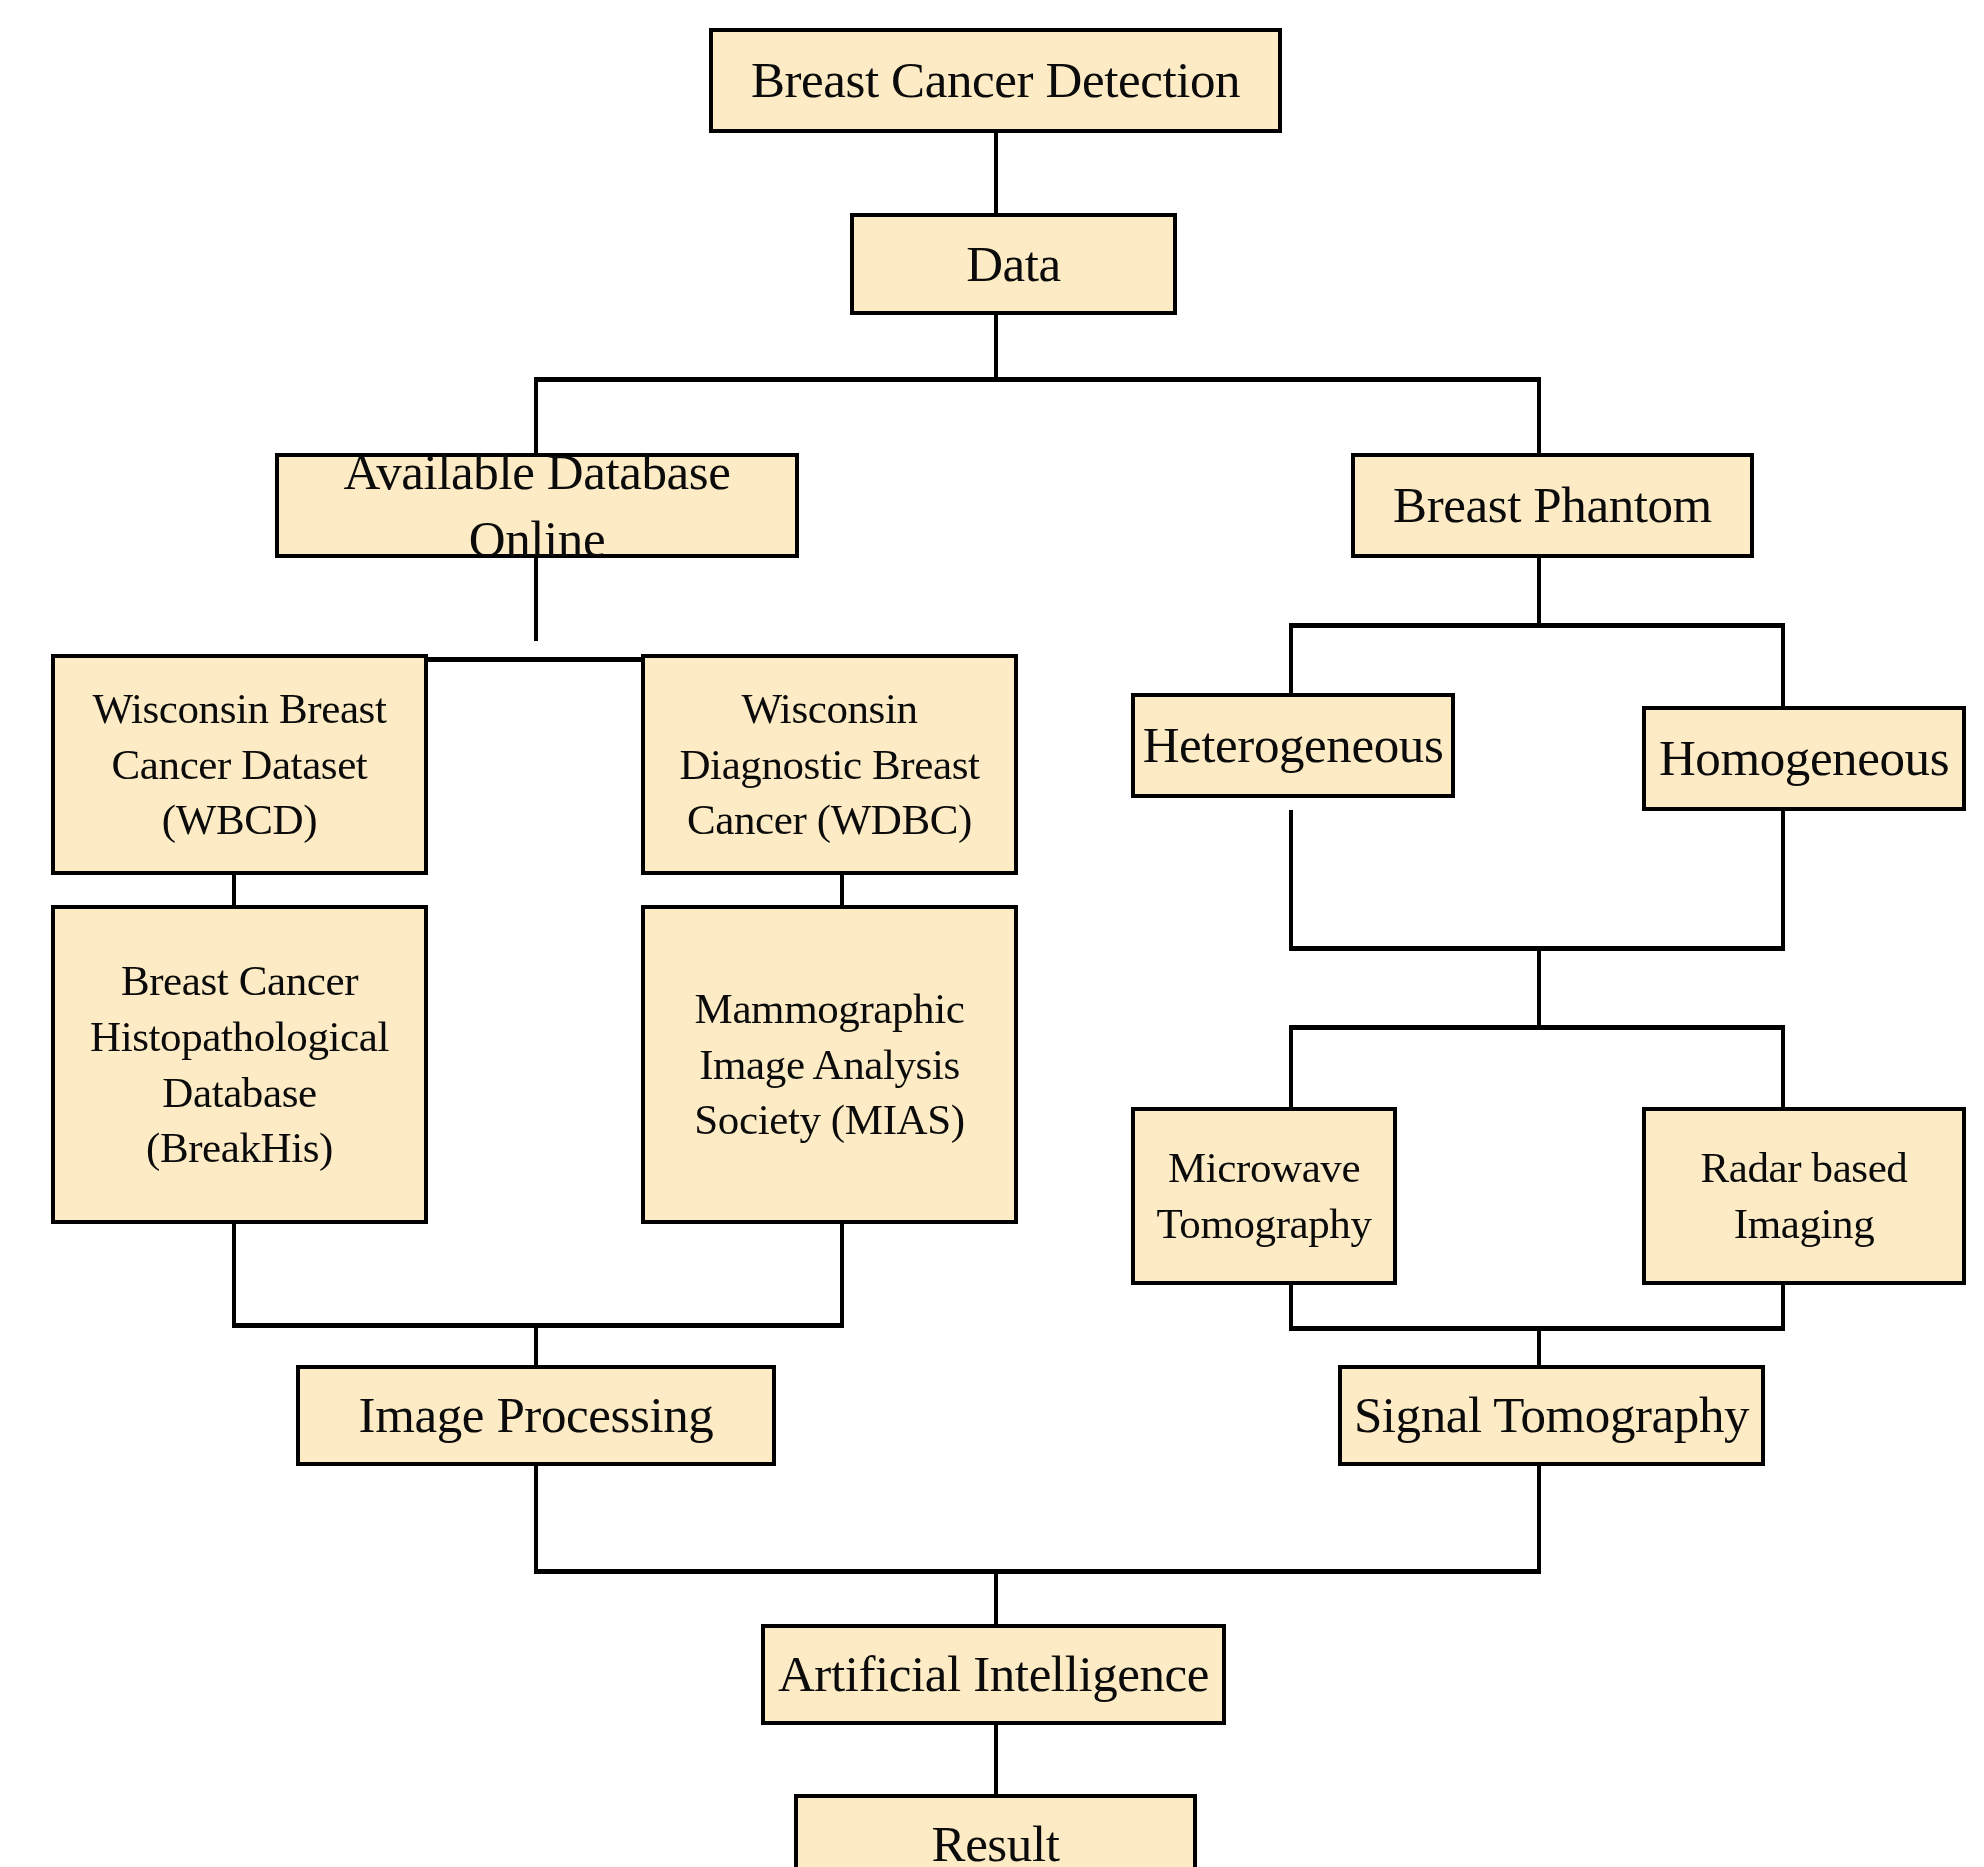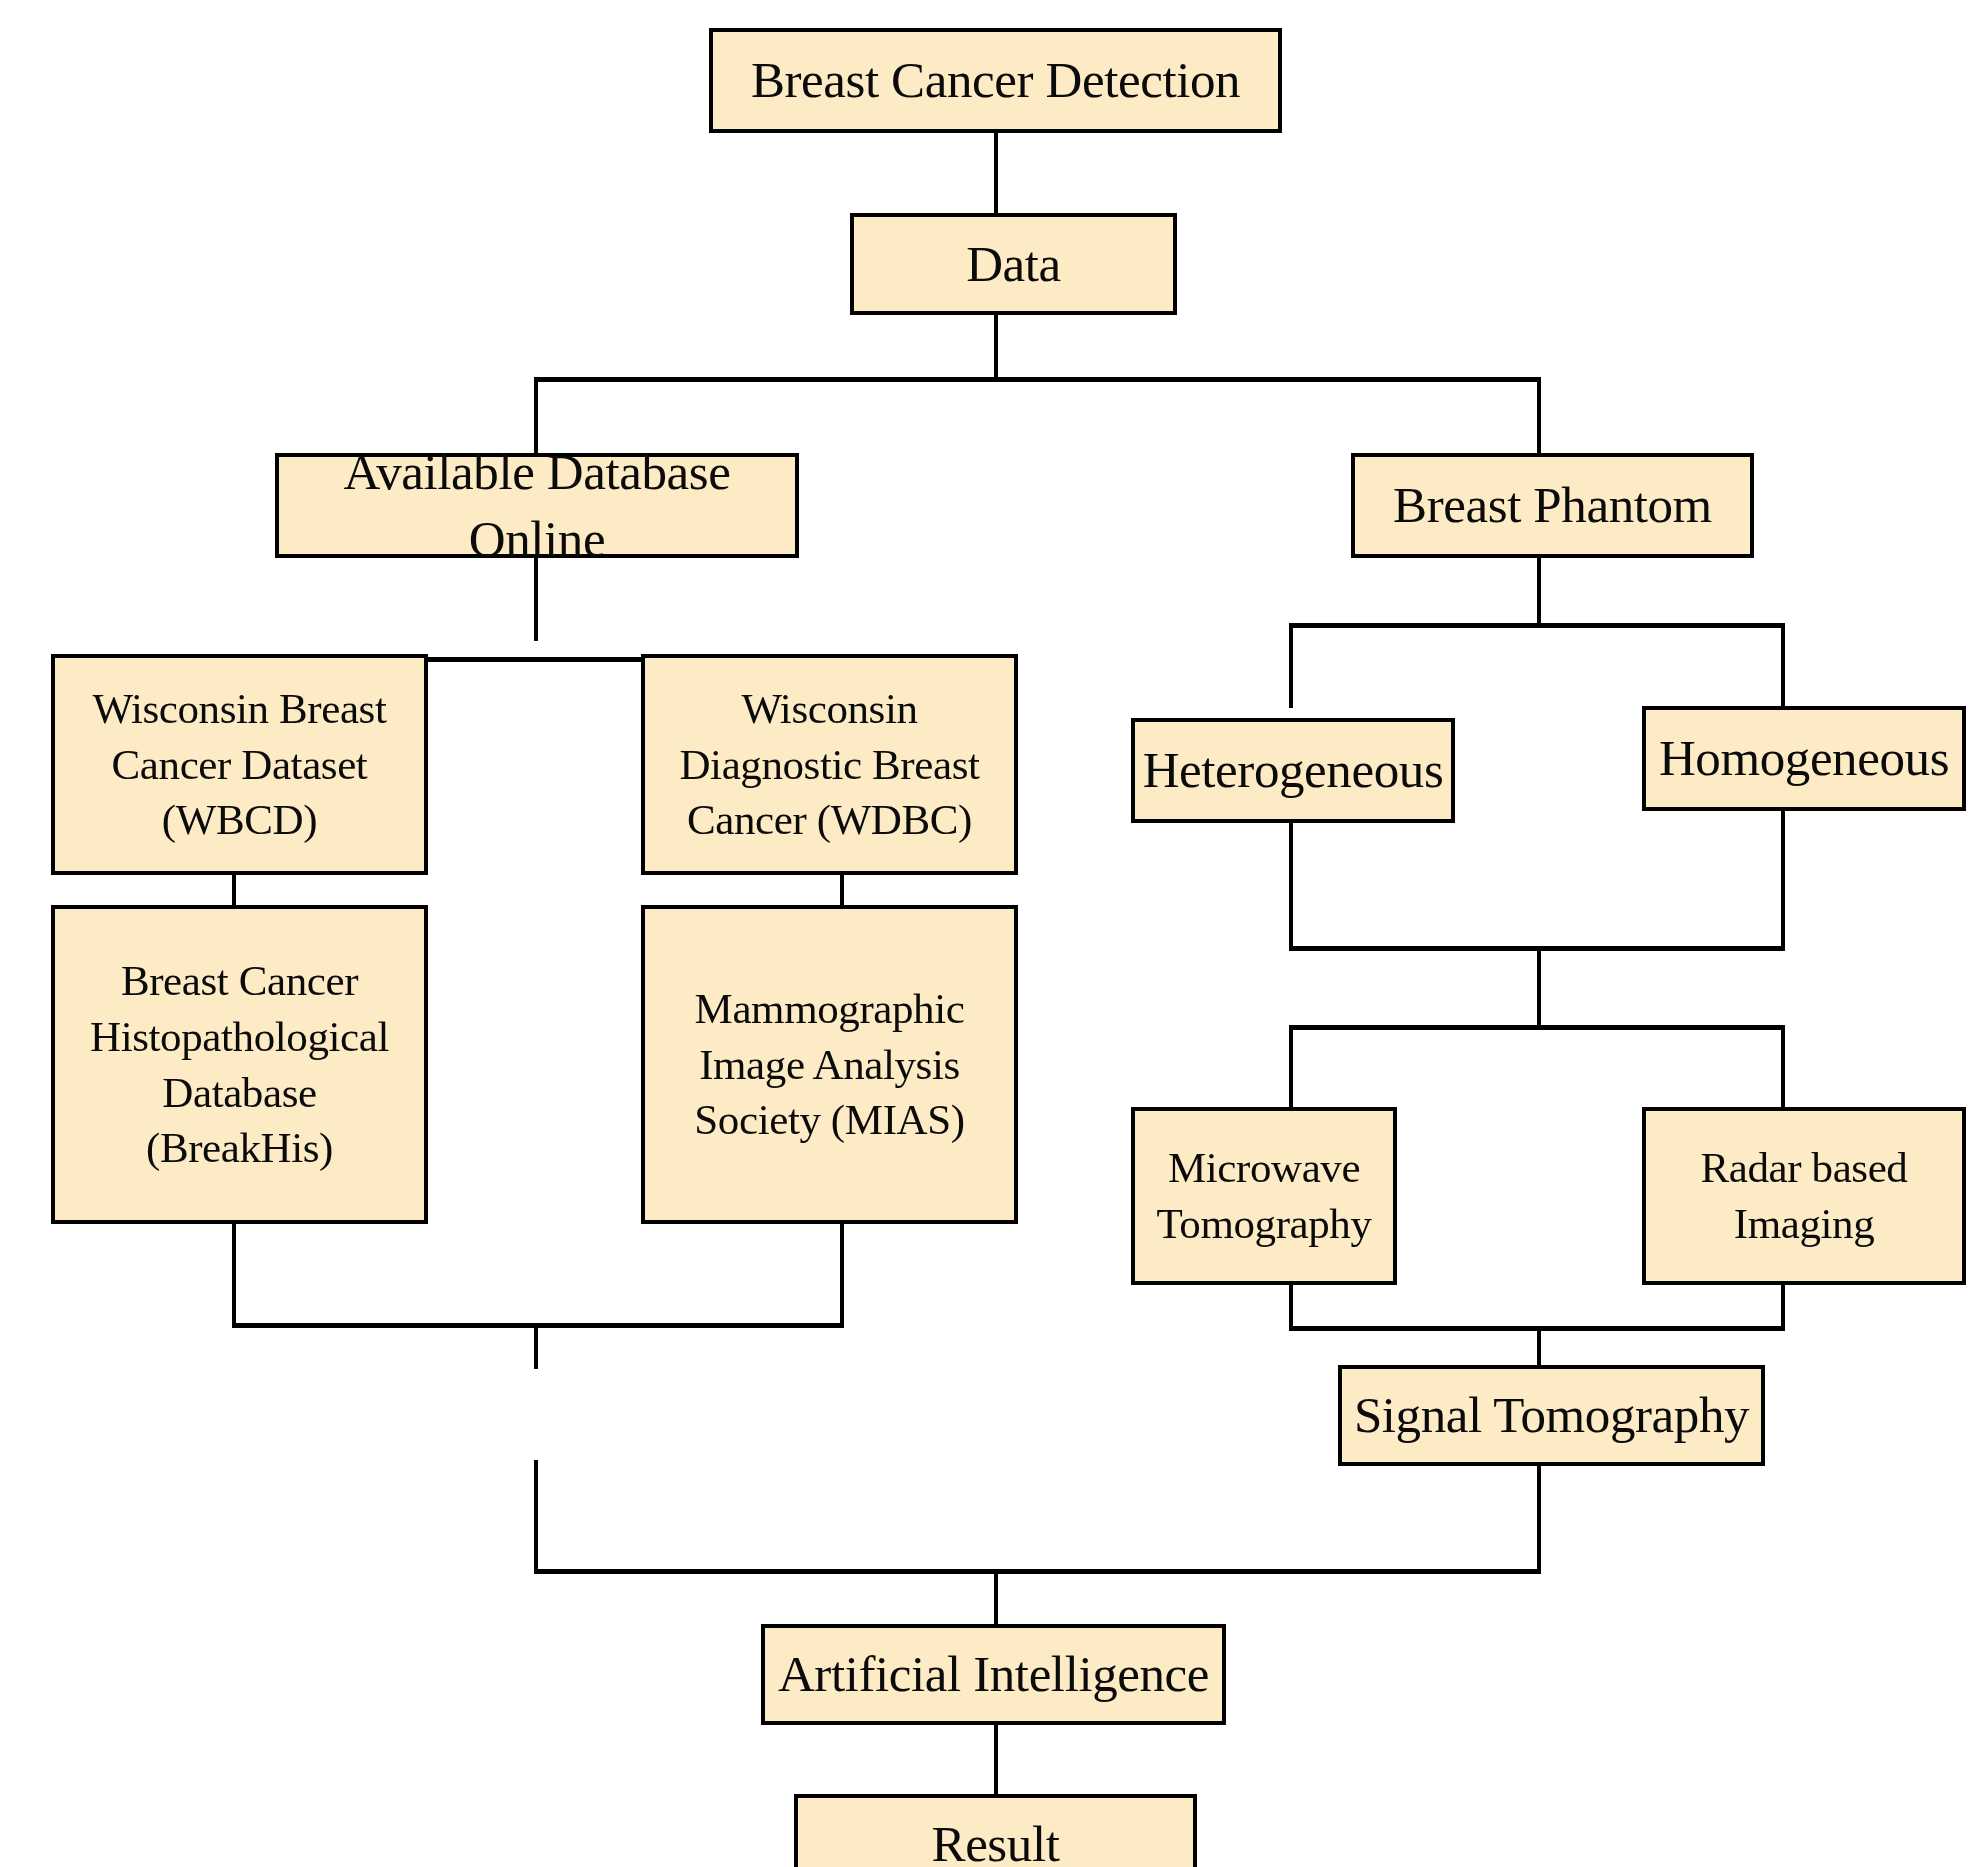--- a/index.html
+++ b/index.html
@@ -112,30 +112,31 @@
 
   <div class="node small" style="left:51px; top:905px; width:377px; height:319px;">Breast Cancer
 Histopathological
 Database
 (BreakHis)</div>
 
   <div class="node small" style="left:641px; top:905px; width:377px; height:319px;">Mammographic
 Image Analysis
 Society (MIAS)</div>
 
-  <div class="node" style="left:1131px; top:718px; width:324px; height:105px;">Heterogeneous</div>
+  <div class="node" style="left:1131px; top:693px; width:324px; height:105px;">Heterogeneous</div>
 
   <div class="node" style="left:1642px; top:706px; width:324px; height:105px;">Homogeneous</div>
 
   <div class="node small" style="left:1131px; top:1107px; width:266px; height:178px;">Microwave
 Tomography</div>
 
   <div class="node small" style="left:1642px; top:1107px; width:324px; height:178px;">Radar based
 Imaging</div>
 
+  <div class="node" style="left:296px; top:1365px; width:480px; height:101px;">Image Processing</div>
 
   <div class="node" style="left:1338px; top:1365px; width:427px; height:101px;">Signal Tomography</div>
 
   <div class="node" style="left:761px; top:1624px; width:465px; height:101px;">Artificial Intelligence</div>
 
   <div class="node" style="left:794px; top:1794px; width:403px; height:101px;">Result</div>
 
 </div>
 
 

